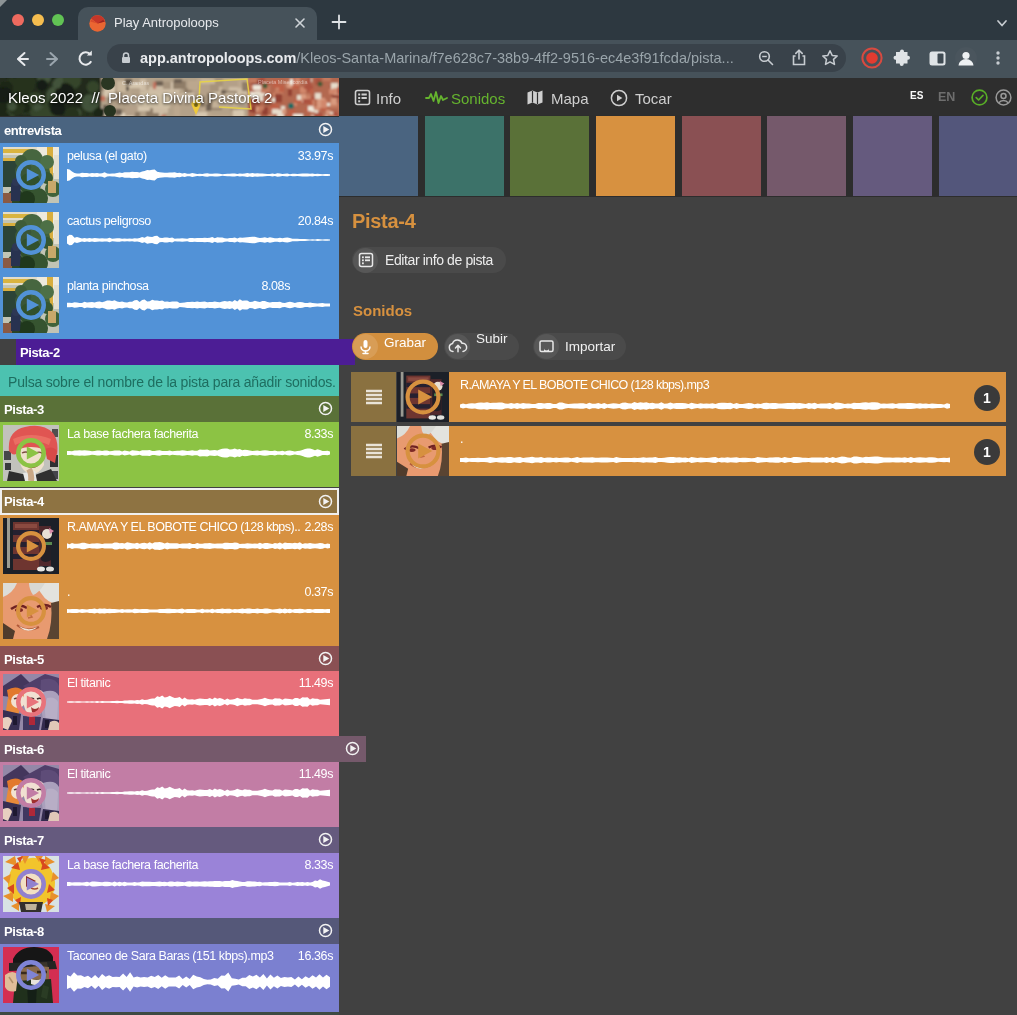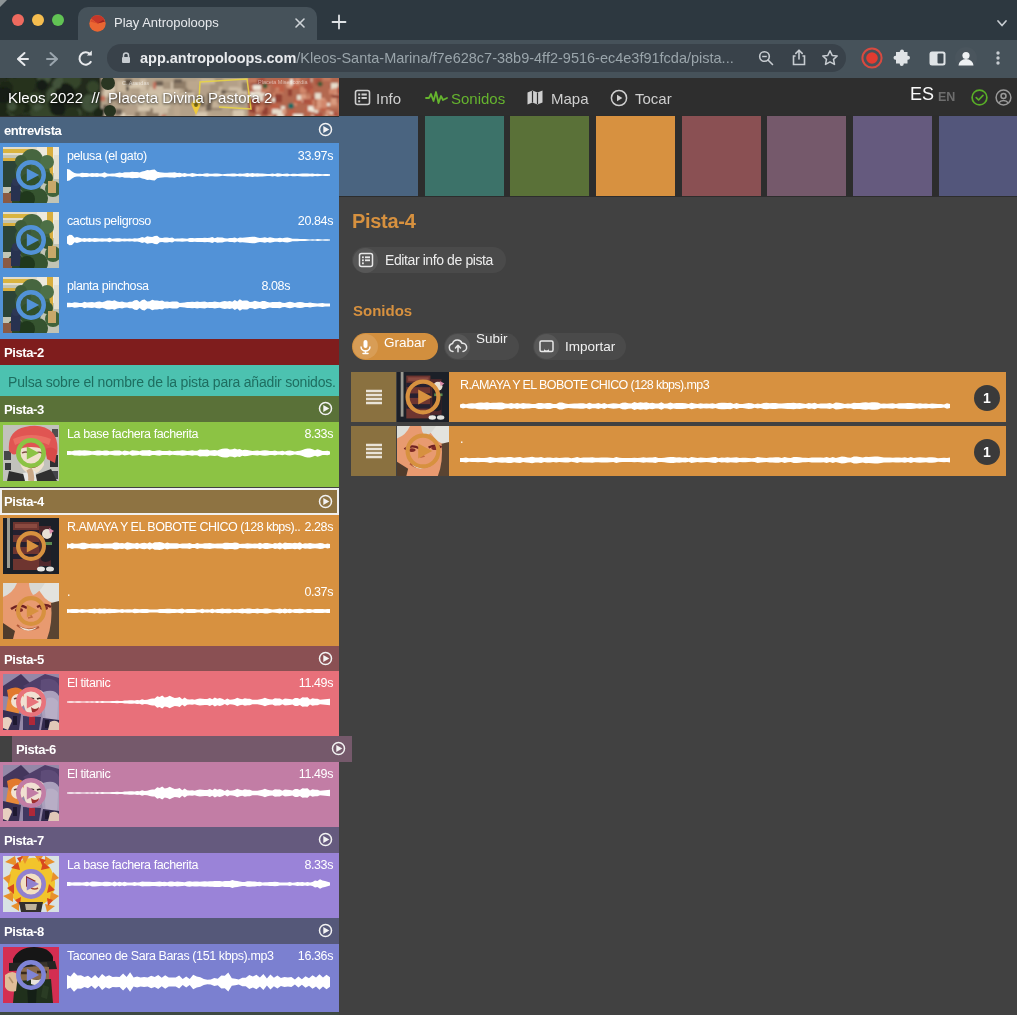--- a/index.html
+++ b/index.html
@@ -442,21 +442,21 @@
     </svg>
   </div>
 <div class="abs" style="left:551px;top:90px;font-size:15px;color:#cfcfcf">Mapa</div>
 <div class="abs" style="left:610px;top:89px">
     <svg width="18" height="18" viewBox="0 0 18 18">
       <circle cx="9" cy="9" r="7.6" stroke="#cfcfcf" stroke-width="1.5" fill="none"></circle>
       <path d="M7,5.8 L12.4,9 L7,12.2 Z" fill="#cfcfcf"></path>
     </svg>
   </div>
 <div class="abs" style="left:635px;top:90px;font-size:15px;color:#cfcfcf">Tocar</div>
-<div class="abs" style="left:910px;top:84px;font-size:18px;font-weight:400;color:#fafafa">ES</div>
+<div class="abs" style="left:910px;top:90px;font-size:10px;font-weight:700;color:#fafafa">ES</div>
 <div class="abs" style="left:938px;top:90px;font-size:12.5px;font-weight:600;color:#6e6e6e">EN</div>
 <div class="abs" style="left:971px;top:89px">
     <svg width="17" height="17" viewBox="0 0 17 17">
       <circle cx="8.5" cy="8.5" r="7.4" stroke="#58ad27" stroke-width="1.7" fill="none"></circle>
       <path d="M5.2,8.7 L7.6,11 L12,6.4" stroke="#58ad27" stroke-width="1.7" fill="none" stroke-linecap="round" stroke-linejoin="round"></path>
     </svg>
   </div>
 <div class="abs" style="left:995px;top:89px">
     <svg width="17" height="17" viewBox="0 0 17 17">
       <circle cx="8.5" cy="8.5" r="7.4" stroke="#9a9a9a" stroke-width="1.5" fill="none"></circle>
@@ -592,21 +592,21 @@
       </svg>
     </div>
   <div class="abs rt" style="left:67px;top:5px;width:234px;overflow:hidden">planta pinchosa</div>
   <div class="abs rt" style="right:6px;top:5px;text-align:right">8.08s</div>
   <div class="abs" style="left:67px;top:18px">
       <svg width="263" height="26" viewBox="0 0 263 26" style="display:block">
         <path d="M0,13.0 L0.0,10.8 L2.5,10.8 L5.0,11.0 L7.5,10.2 L10.0,10.6 L12.5,11.0 L15.0,10.9 L17.5,9.7 L20.0,10.4 L22.5,10.3 L25.0,9.9 L27.6,10.6 L30.1,9.7 L32.6,9.4 L35.1,10.3 L37.6,9.5 L40.1,8.6 L42.6,8.5 L45.1,9.1 L47.6,8.2 L50.1,9.5 L52.6,9.9 L55.1,9.4 L57.6,10.3 L60.1,10.5 L62.6,9.7 L65.1,9.7 L67.6,8.3 L70.1,7.9 L72.6,9.9 L75.1,7.9 L77.6,7.5 L80.2,9.4 L82.7,9.2 L85.2,7.8 L87.7,8.5 L90.2,8.6 L92.7,8.9 L95.2,8.6 L97.7,9.8 L100.2,9.6 L102.7,9.9 L105.2,9.6 L107.7,9.5 L110.2,9.5 L112.7,10.9 L115.2,10.7 L117.7,10.5 L120.2,10.0 L122.7,10.0 L125.2,9.8 L127.7,10.1 L130.2,9.6 L132.8,9.9 L135.3,9.7 L137.8,9.6 L140.3,10.3 L142.8,9.9 L145.3,9.9 L147.8,9.6 L150.3,9.9 L152.8,10.3 L155.3,9.4 L157.8,8.9 L160.3,9.5 L162.8,9.1 L165.3,9.7 L167.8,8.0 L170.3,9.6 L172.8,7.2 L175.3,8.7 L177.8,8.6 L180.3,8.5 L182.8,10.0 L185.4,9.7 L187.9,8.8 L190.4,9.6 L192.9,10.0 L195.4,9.0 L197.9,9.1 L200.4,10.1 L202.9,10.4 L205.4,10.0 L207.9,9.9 L210.4,10.1 L212.9,9.8 L215.4,10.8 L217.9,11.0 L220.4,10.3 L222.9,9.7 L225.4,10.3 L227.9,10.9 L230.4,10.3 L232.9,10.0 L235.4,10.2 L238.0,11.0 L240.5,10.9 L243.0,10.5 L245.5,11.0 L248.0,11.2 L250.5,11.5 L253.0,11.3 L255.5,10.9 L258.0,11.4 L260.5,11.5 L263.0,11.5 L263.0,14.5 L260.5,14.5 L258.0,14.6 L255.5,15.1 L253.0,14.7 L250.5,14.5 L248.0,14.8 L245.5,15.0 L243.0,15.5 L240.5,15.1 L238.0,15.0 L235.4,15.8 L232.9,16.0 L230.4,15.7 L227.9,15.1 L225.4,15.7 L222.9,16.3 L220.4,15.7 L217.9,15.0 L215.4,15.2 L212.9,16.2 L210.4,15.9 L207.9,16.1 L205.4,16.0 L202.9,15.6 L200.4,15.9 L197.9,16.9 L195.4,17.0 L192.9,16.0 L190.4,16.4 L187.9,17.2 L185.4,16.3 L182.8,16.0 L180.3,17.5 L177.8,17.4 L175.3,17.3 L172.8,18.8 L170.3,16.4 L167.8,18.0 L165.3,16.3 L162.8,16.9 L160.3,16.5 L157.8,17.1 L155.3,16.6 L152.8,15.7 L150.3,16.1 L147.8,16.4 L145.3,16.1 L142.8,16.1 L140.3,15.7 L137.8,16.4 L135.3,16.3 L132.8,16.1 L130.2,16.4 L127.7,15.9 L125.2,16.2 L122.7,16.0 L120.2,16.0 L117.7,15.5 L115.2,15.3 L112.7,15.1 L110.2,16.5 L107.7,16.5 L105.2,16.4 L102.7,16.1 L100.2,16.4 L97.7,16.2 L95.2,17.4 L92.7,17.1 L90.2,17.4 L87.7,17.5 L85.2,18.2 L82.7,16.8 L80.2,16.6 L77.6,18.5 L75.1,18.1 L72.6,16.1 L70.1,18.1 L67.6,17.7 L65.1,16.3 L62.6,16.3 L60.1,15.5 L57.6,15.7 L55.1,16.6 L52.6,16.1 L50.1,16.5 L47.6,17.8 L45.1,16.9 L42.6,17.5 L40.1,17.4 L37.6,16.5 L35.1,15.7 L32.6,16.6 L30.1,16.3 L27.6,15.4 L25.0,16.1 L22.5,15.7 L20.0,15.6 L17.5,16.3 L15.0,15.1 L12.5,15.0 L10.0,15.4 L7.5,15.8 L5.0,15.0 L2.5,15.2 L0.0,15.2 Z" fill="#ffffff"></path>
       </svg>
     </div>
 </div>
-<div class="abs" style="left:0;top:339px;width:339px;height:26px;background:#7f1d1d;">
+<div class="abs" style="left:16px;top:339px;width:339px;height:26px;background:#4c1d95;">
   <div class="abs ht" style="left:4px;top:6px">Pista-2</div>
 </div>
 <div class="abs" style="left:0;top:365px;width:339px;height:31px;background:#4cc2b0">
   <div class="abs" style="left:8px;top:9px;font-size:14px;letter-spacing:-0.2px;color:#1e6e60">Pulsa sobre el nombre de la pista para añadir sonidos.</div>
   </div>
 <div class="abs" style="left:0;top:396px;width:339px;height:26px;background:#5a7138;">
   <div class="abs ht" style="left:4px;top:6px">Pista-3</div>
     <div class="abs" style="right:6px;top:5px">
       <svg width="15" height="15" viewBox="0 0 15 15">
         <circle cx="7.5" cy="7.5" r="6.0" fill="none" stroke="#f2f2f2" stroke-width="1.5"></circle>
@@ -766,21 +766,21 @@
       </svg>
     </div>
   <div class="abs rt" style="left:67px;top:5px;width:234px;overflow:hidden">El titanic</div>
   <div class="abs rt" style="right:6px;top:5px;text-align:right">11.49s</div>
   <div class="abs" style="left:67px;top:18px">
       <svg width="263" height="26" viewBox="0 0 263 26" style="display:block">
         <path d="M0,13.0 L0.0,12.5 L2.5,12.3 L5.0,12.3 L7.5,12.5 L10.0,12.2 L12.5,12.3 L15.0,12.4 L17.5,12.4 L20.0,12.2 L22.5,12.4 L25.0,12.3 L27.6,12.4 L30.1,12.1 L32.6,12.4 L35.1,12.1 L37.6,12.3 L40.1,12.2 L42.6,12.3 L45.1,11.9 L47.6,12.0 L50.1,11.7 L52.6,12.1 L55.1,11.9 L57.6,11.6 L60.1,11.5 L62.6,11.3 L65.1,11.3 L67.6,11.4 L70.1,11.1 L72.6,11.3 L75.1,10.3 L77.6,11.0 L80.2,10.8 L82.7,10.0 L85.2,9.6 L87.7,9.5 L90.2,7.2 L92.7,7.9 L95.2,6.5 L97.7,8.5 L100.2,7.9 L102.7,6.8 L105.2,8.0 L107.7,9.1 L110.2,8.8 L112.7,8.0 L115.2,10.2 L117.7,8.6 L120.2,10.3 L122.7,10.6 L125.2,10.3 L127.7,10.7 L130.2,10.0 L132.8,9.4 L135.3,9.7 L137.8,10.1 L140.3,10.1 L142.8,9.1 L145.3,10.3 L147.8,8.6 L150.3,9.7 L152.8,9.0 L155.3,9.8 L157.8,11.0 L160.3,9.5 L162.8,10.8 L165.3,10.6 L167.8,10.1 L170.3,8.8 L172.8,9.7 L175.3,10.2 L177.8,9.3 L180.3,9.8 L182.8,9.7 L185.4,10.8 L187.9,10.8 L190.4,10.7 L192.9,10.3 L195.4,9.8 L197.9,8.8 L200.4,9.7 L202.9,10.3 L205.4,10.4 L207.9,9.3 L210.4,9.4 L212.9,9.5 L215.4,10.8 L217.9,9.4 L220.4,9.8 L222.9,9.9 L225.4,10.5 L227.9,9.0 L230.4,9.0 L232.9,9.9 L235.4,8.2 L238.0,8.4 L240.5,8.3 L243.0,10.4 L245.5,9.2 L248.0,9.8 L250.5,9.8 L253.0,10.8 L255.5,10.4 L258.0,10.2 L260.5,10.1 L263.0,9.7 L263.0,16.3 L260.5,15.9 L258.0,15.8 L255.5,15.6 L253.0,15.2 L250.5,16.2 L248.0,16.2 L245.5,16.8 L243.0,15.6 L240.5,17.7 L238.0,17.6 L235.4,17.8 L232.9,16.1 L230.4,17.0 L227.9,17.0 L225.4,15.5 L222.9,16.1 L220.4,16.2 L217.9,16.6 L215.4,15.2 L212.9,16.5 L210.4,16.6 L207.9,16.7 L205.4,15.6 L202.9,15.7 L200.4,16.3 L197.9,17.2 L195.4,16.2 L192.9,15.7 L190.4,15.3 L187.9,15.2 L185.4,15.2 L182.8,16.3 L180.3,16.2 L177.8,16.7 L175.3,15.8 L172.8,16.3 L170.3,17.2 L167.8,15.9 L165.3,15.4 L162.8,15.2 L160.3,16.5 L157.8,15.0 L155.3,16.2 L152.8,17.0 L150.3,16.3 L147.8,17.4 L145.3,15.7 L142.8,16.9 L140.3,15.9 L137.8,15.9 L135.3,16.3 L132.8,16.6 L130.2,16.0 L127.7,15.3 L125.2,15.7 L122.7,15.4 L120.2,15.7 L117.7,17.4 L115.2,15.8 L112.7,18.0 L110.2,17.2 L107.7,16.9 L105.2,18.0 L102.7,19.2 L100.2,18.1 L97.7,17.5 L95.2,19.5 L92.7,18.1 L90.2,18.8 L87.7,16.5 L85.2,16.4 L82.7,16.0 L80.2,15.2 L77.6,15.0 L75.1,15.7 L72.6,14.7 L70.1,14.9 L67.6,14.6 L65.1,14.7 L62.6,14.7 L60.1,14.5 L57.6,14.4 L55.1,14.1 L52.6,13.9 L50.1,14.3 L47.6,14.0 L45.1,14.1 L42.6,13.7 L40.1,13.8 L37.6,13.7 L35.1,13.9 L32.6,13.6 L30.1,13.9 L27.6,13.6 L25.0,13.7 L22.5,13.6 L20.0,13.8 L17.5,13.6 L15.0,13.6 L12.5,13.7 L10.0,13.8 L7.5,13.5 L5.0,13.7 L2.5,13.7 L0.0,13.5 Z" fill="#ffffff"></path>
       </svg>
     </div>
 </div>
-<div class="abs" style="left:12px;top:736px;width:340px;height:26px;background:#75596b;padding-left:23px;">
+<div class="abs" style="left:0;top:736px;width:366px;height:26px;background:#75596b;padding-left:23px;">
   <div class="abs ht" style="left:4px;top:6px">Pista-6</div>
     <div class="abs" style="right:6px;top:5px">
       <svg width="15" height="15" viewBox="0 0 15 15">
         <circle cx="7.5" cy="7.5" r="6.0" fill="none" stroke="#f2f2f2" stroke-width="1.5"></circle>
         <path d="M5.3,3.9 L11.3,7.5 L5.3,11.1 Z" fill="#f2f2f2"></path>
       </svg>
     </div>
 </div>
 <div class="abs" style="left:0;top:762px;width:339px;height:65px;background:#c27da5"></div>
 <div class="abs" style="left:0;top:762px;width:339px;height:65px;background:transparent">

